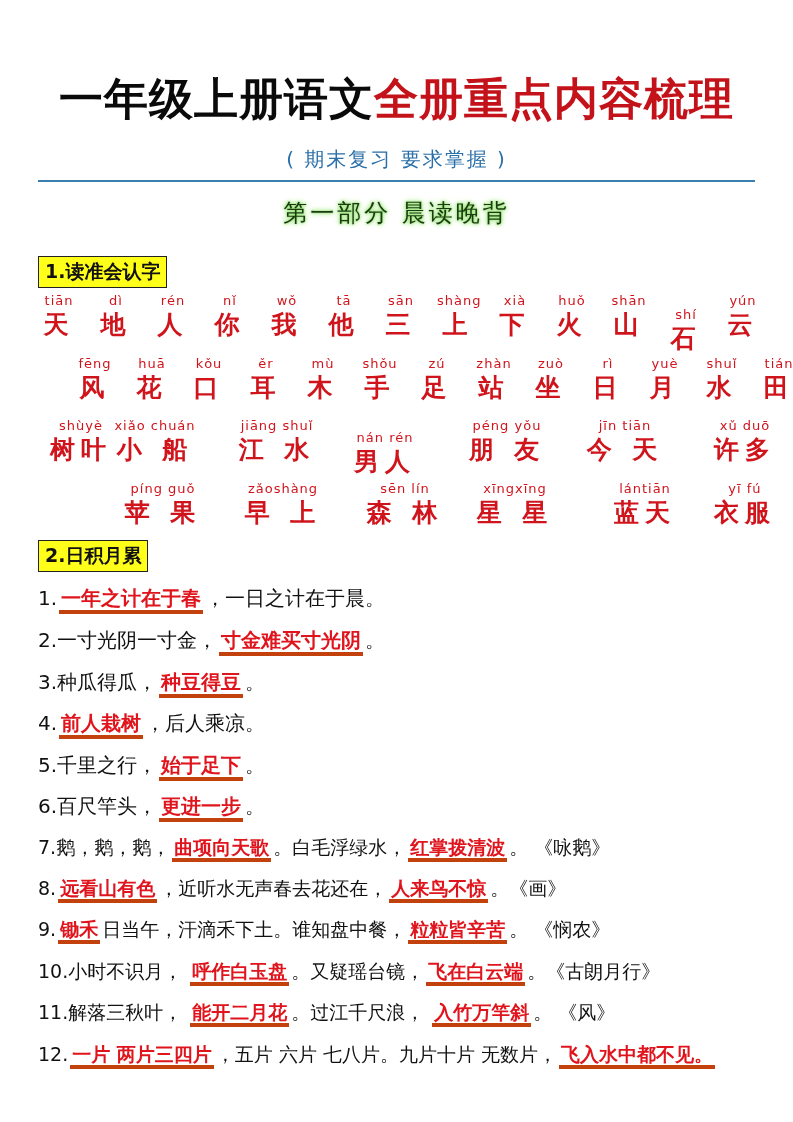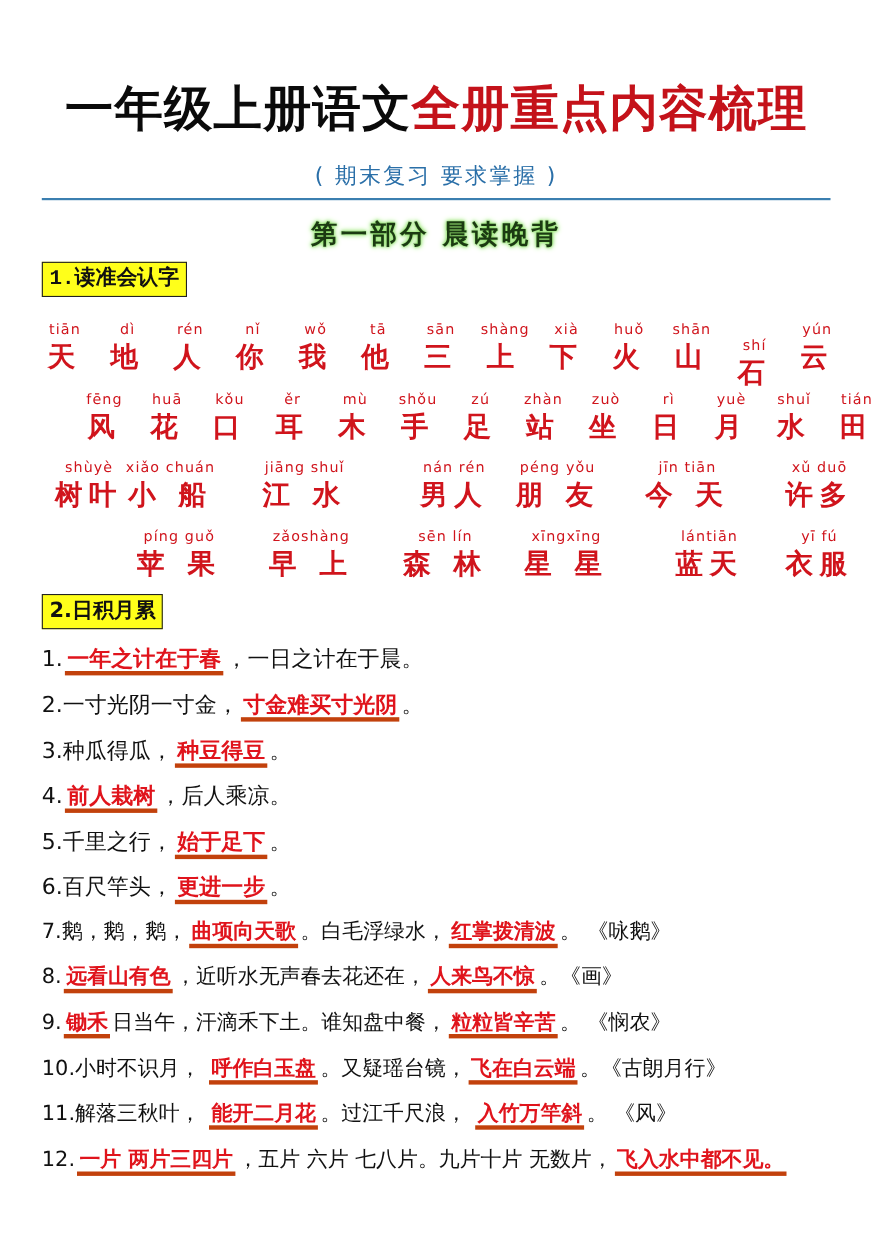--- a/index.html
+++ b/index.html
@@ -16,21 +16,21 @@
 
     .subtitle {
       position: absolute; top: 145px; left: 0; width: 793px; text-align: center;
       font-size: 20px; color: #2a6fa8; letter-spacing: 2px; line-height: 28px;
     }
     .divider {
       position: absolute; top: 180px; left: 38px; width: 717px; height: 2px; background: #3b7fb0;
     }
     .part-title {
       position: absolute; top: 196px; left: 0; width: 793px; text-align: center;
-      font-size: 24px; font-weight: bold; color: #1b3a12; letter-spacing: 3px; line-height: 34px;
+      font-size: 24px; font-weight: normal; color: #1b3a12; letter-spacing: 3px; line-height: 34px;
       text-shadow: 0 0 4px #8fe06a, 0 0 6px #aef08a, 0 0 2px #6bcf4a;
     }
 
     .section-tag {
       position: absolute; left: 38px; height: 32px; padding: 0 6px;
       background: #ffff1a; border: 1.5px solid #222;
       font-size: 19px; font-weight: bold; color: #111; line-height: 29px;
     }
 
     .pinyin-row { position: absolute; left: 0; width: 793px; height: 58px; }
@@ -48,21 +48,21 @@
 </head>
 <body>
 
 <div class="title">
   <span class="black">一年级上册语文</span><span class="red">全册重点内容梳理</span>
 </div>
 <div class="subtitle">( 期末复习 要求掌握 )</div>
 <div class="divider"></div>
 <div class="part-title">第一部分 晨读晚背</div>
 
-<div class="section-tag" style="top:238px;font-family:Liberation Mono, monospace;">1.读准会认字</div>
+<div class="section-tag" style="top:256px;">1.读准会认字</div>
 
 <div id="pinyin-area">
     <div class="pinyin-row" style="top: 293px;">
       <div class="py-cell" style="left: 38px; width: 42px;">
         <span class="py">tiān</span>
         <span class="hz">天</span>
       </div>
       <div class="py-cell" style="left: 95px; width: 42px;">
         <span class="py">dì</span>
         <span class="hz">地</span>
@@ -172,21 +172,21 @@
         <span class="hz">树叶</span>
       </div>
       <div class="py-cell" style="left: 110px; width: 90px;">
         <span class="py">xiǎo chuán</span>
         <span class="hz">小 船</span>
       </div>
       <div class="py-cell" style="left: 232px; width: 90px;">
         <span class="py">jiāng shuǐ</span>
         <span class="hz">江 水</span>
       </div>
-      <div class="py-cell" style="left: 368px; width: 90px;">
+      <div class="py-cell" style="left: 340px; width: 90px; margin-top: 12px;">
         <span class="py">nán rén</span>
         <span class="hz">男人</span>
       </div>
       <div class="py-cell" style="left: 462px; width: 90px;">
         <span class="py">péng yǒu</span>
         <span class="hz">朋 友</span>
       </div>
       <div class="py-cell" style="left: 580px; width: 90px;">
         <span class="py">jīn tiān</span>
         <span class="hz">今 天</span>

